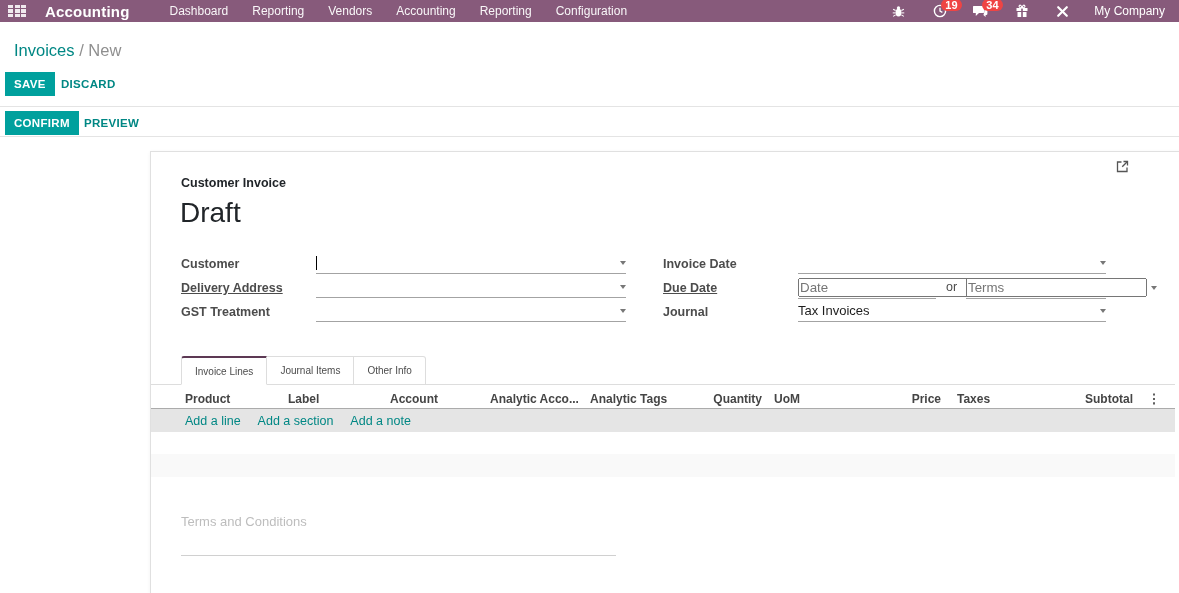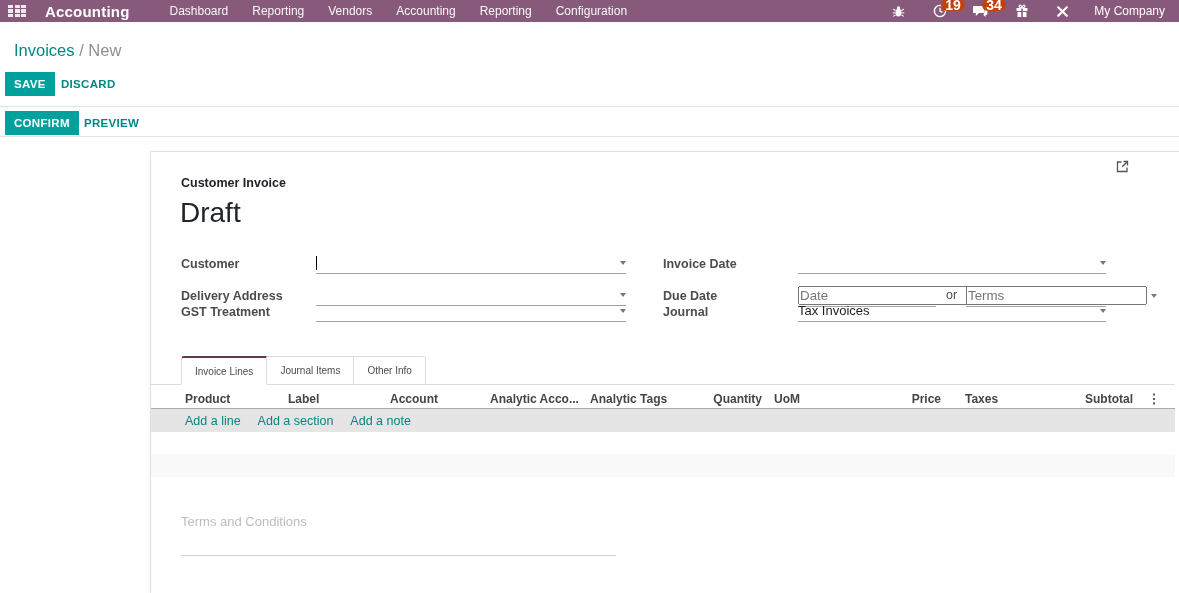--- a/index.html
+++ b/index.html
@@ -20,22 +20,22 @@
     grid-template-columns:repeat(3,1fr); grid-template-rows:repeat(3,1fr); gap:1.5px; cursor:pointer;}
   .apps-icon span { background:#f0e9ee; }
   .brand { font-size:15px; font-weight:bold; margin-left:19px; letter-spacing:.2px; cursor:pointer;}
   .menu { display:flex; margin-left:28px; height:100%; align-items:center; }
   .menu-item { font-size:12px; padding:0 12px; height:100%; display:flex; align-items:center;
     color:rgba(255,255,255,.95); cursor:pointer; white-space:nowrap;}
   .tb-right { margin-left:auto; display:flex; align-items:center; margin-right:14px; }
   .tb-ico { position:relative; width:15px; height:15px; margin-left:26px; cursor:pointer; display:flex; align-items:center; justify-content:center;}
   .tb-ico svg { display:block; }
   .badge {
-    position:absolute; top:-5px; left:9px; background:#c2410c; color:#fff;
-    font-size:14px; line-height:10px; padding:1px 4px; border-radius:8px; font-weight:bold;
+    position:absolute; top:-5px; left:9px; background:#ef4444; color:#fff;
+    font-size:11px; line-height:10px; padding:1px 4px; border-radius:8px; font-weight:bold;
   }
   .company { font-size:12px; margin-left:24px; cursor:pointer; white-space:nowrap;}
   
   .breadcrumb { position:absolute; top:41px; left:14px; font-size:16.5px; }
   .bc-parent { color:#008784; cursor:pointer; }
   .bc-sep, .bc-current { color:#8f8f8f; }
   .btn {
     border:none; font-family:inherit; font-size:11.5px; font-weight:bold; letter-spacing:.3px;
     cursor:pointer; display:inline-block;
   }
@@ -52,21 +52,21 @@
     position:absolute; left:150px; top:151px; width:1151px; height:443px;
     background:#fff; border:1px solid #e0e0e0; border-bottom:none;
     box-shadow:0 1px 4px rgba(0,0,0,.05);
   }
   .doc-type { position:absolute; left:30px; top:24px; font-size:12.5px; font-weight:bold; color:#212529; }
   .state    { position:absolute; left:29px; top:45px; font-size:28px; color:#212529; }
   .frow { position:absolute; height:24px; display:flex; align-items:center; }
   .flabel { font-size:12.5px; font-weight:bold; color:#4c4c4c; }
   .lab-l { left:30px; width:130px; }
   .lab-r { left:512px; width:130px; }
-  .r1 { top:100px; } .r2 { top:132px; } .r3 { top:148px; }
+  .r1 { top:100px; } .r2 { top:124px;text-decoration:underline; } .r3 { top:148px; }
   .field {
     position:absolute; height:22px; border-bottom:1px solid #a3a3a3;
     display:flex; align-items:center; cursor:text;
   }
   .fld-l { left:165px; width:310px; }
   .fld-r { left:647px; width:308px; }
   .field input {
     border:none; outline:none; flex:1; font-family:inherit; font-size:13px;
     color:#1d1d1d; background:transparent; min-width:10px;
   }
@@ -89,21 +89,21 @@
   .tab:last-child { border-top-right-radius:3px; }
   .tab.active { border-top:2px solid #5d3954; border-bottom:1px solid #fff; }
   
   .thead {
     position:absolute; left:0; top:237px; width:1024px; height:20px;
     display:flex; align-items:center; padding-left:34px; border-bottom:1px solid #ababab;
     font-size:12px; font-weight:bold; color:#454545;
   }
   .c-product{width:103px}.c-lbl{width:102px}.c-account{width:100px}.c-aacc{width:100px}
   .c-atags{width:117px}.c-qty{width:55px;text-align:right}.c-uom{width:120px;margin-left:12px}
-  .c-price{width:47px;text-align:right}.c-taxes{width:80px;margin-left:24px}
+  .c-price{width:47px;text-align:right}.c-taxes{width:80px;margin-left:16px}
   .c-subtotal{flex:1;text-align:right}
   .c-dots{width:42px;text-align:center;font-weight:bold;color:#555;cursor:pointer;font-size:13px;}
   .trow { position:absolute; left:0; width:1024px; height:23px; }
   .trow.odd { background:#e5e5e5; }
   .row-links { top:257px; display:flex; align-items:center; padding-left:34px; gap:17px; }
   .row2 { top:280px; } .row3 { top:302px; background:#f9f9f9;} .row4 { top:325px; }
   .add-link { font-size:12.5px; color:#008784; cursor:pointer; }
   
   .terms-area { position:absolute; left:30px; top:360px; width:435px; cursor:text; }
   .terms-ph { font-size:13px; color:#bdbdbd; }

